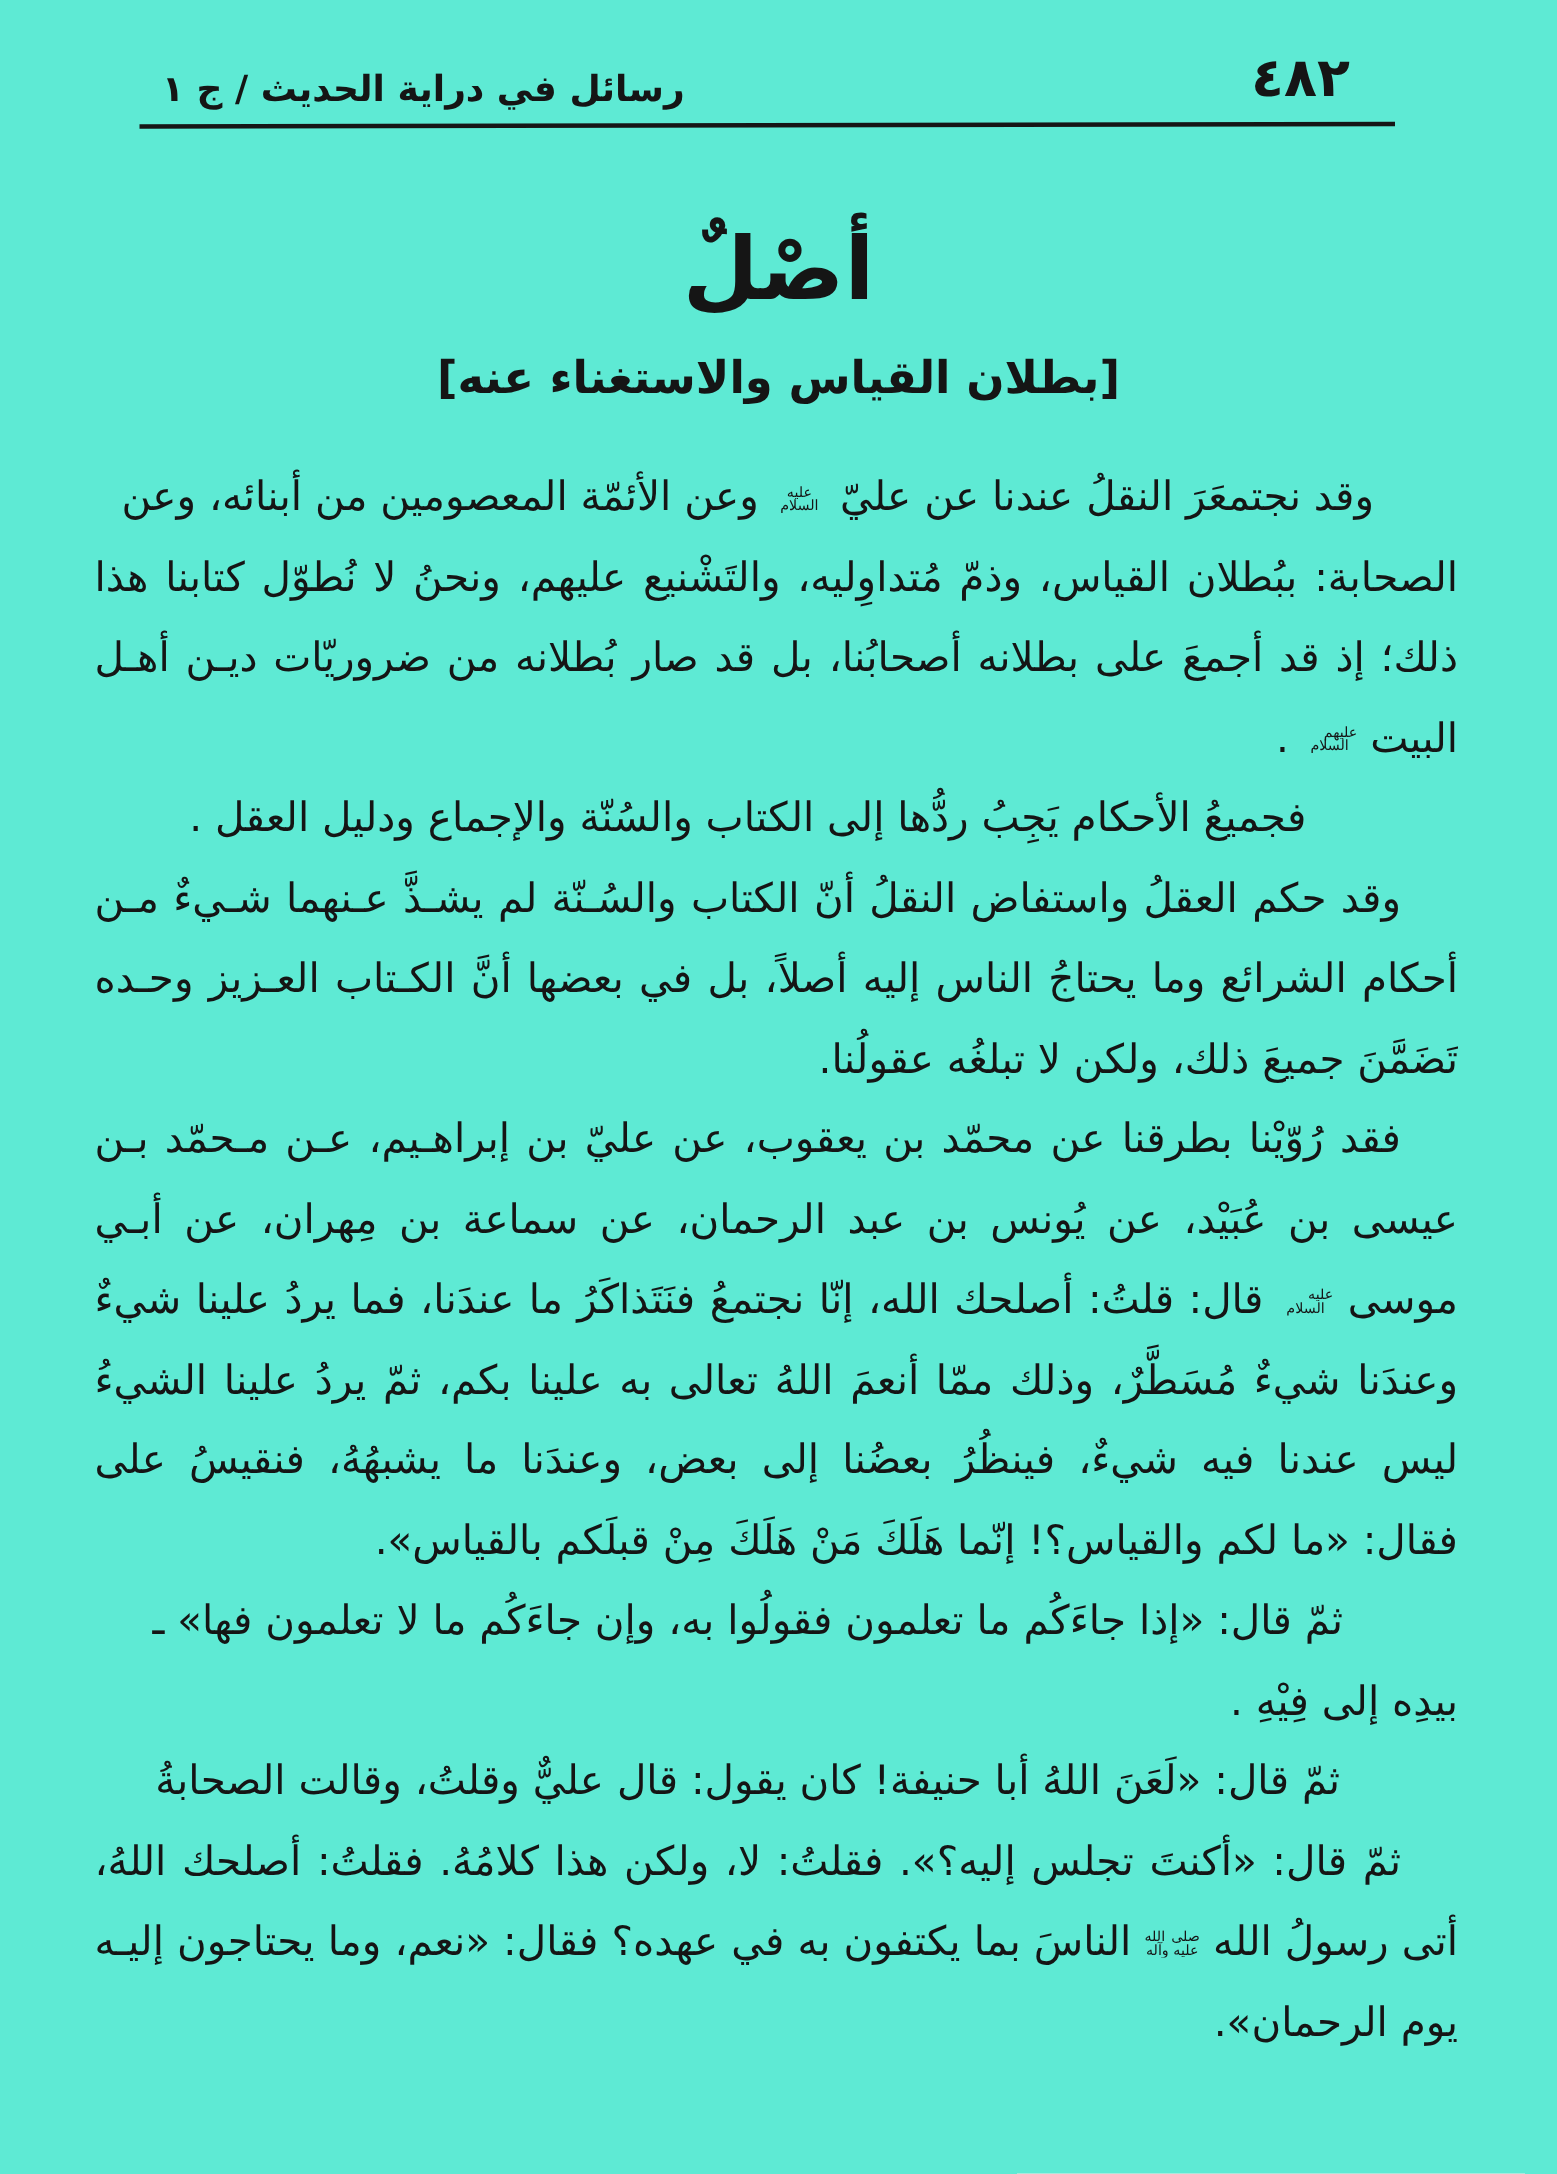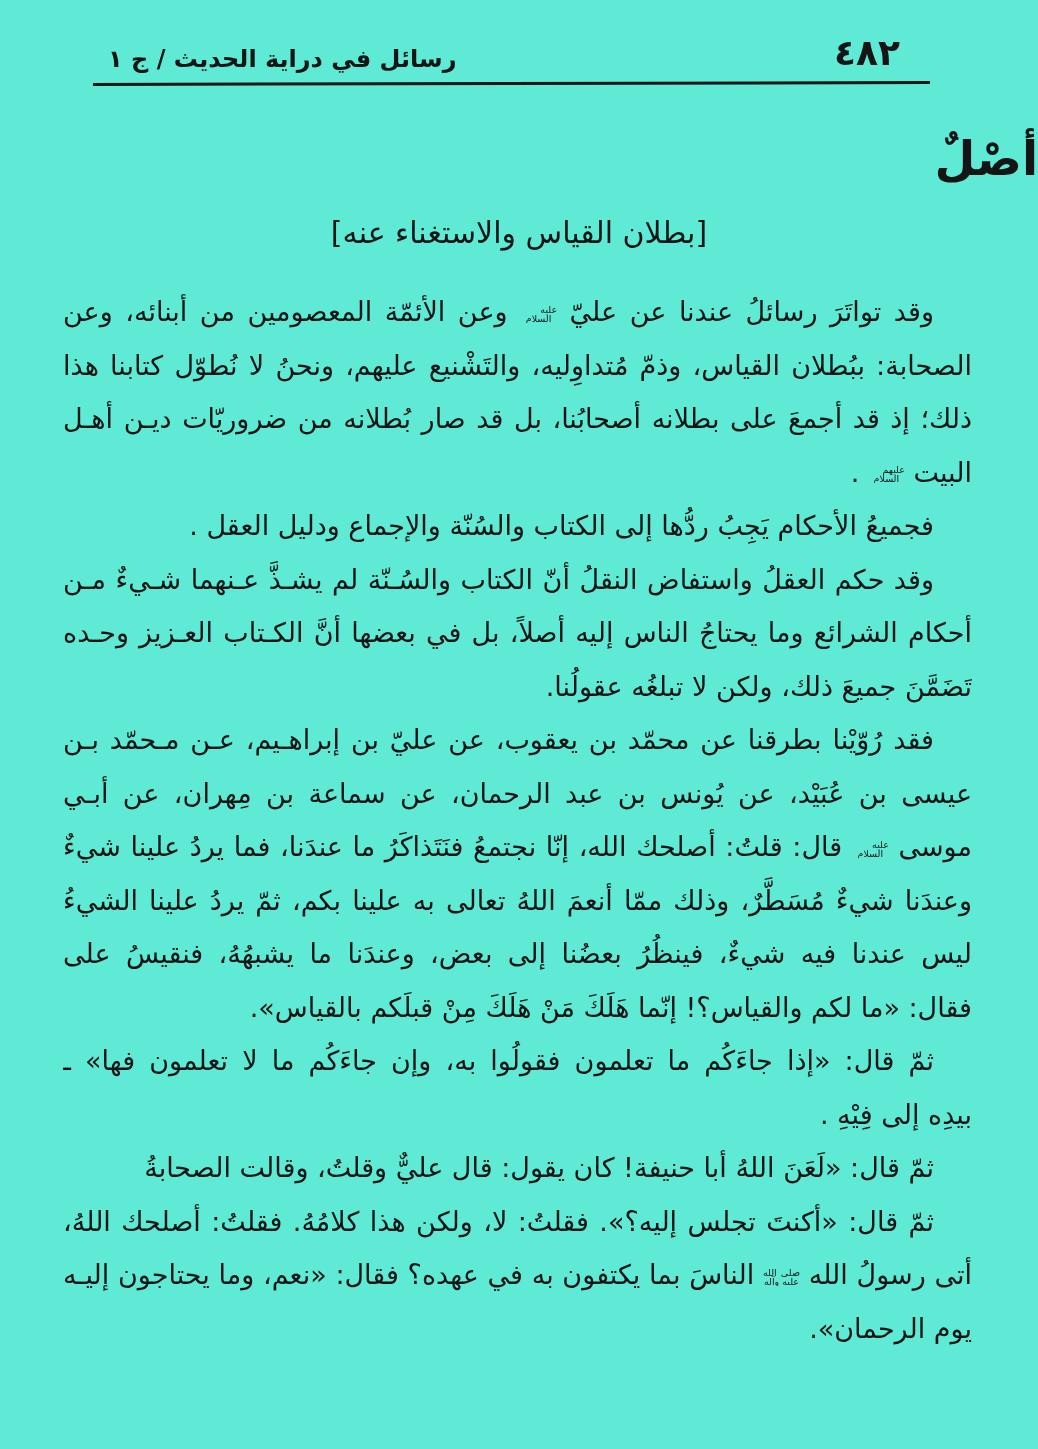--- a/index.html
+++ b/index.html
@@ -39,50 +39,52 @@
     font-weight: 700;
   }
   .header-rule {
     height: 3px;
     background: #161616;
     margin: 9px 108px 0 93px;
     transform: rotate(-0.12deg);
   }
   
   .section-title {
-    margin-top: 44px;
-    font-size: 47px;
+    margin-top: 64px;
+    text-align: center;
+    font-size: 58px;
     font-weight: 700;
     line-height: 60px;
   }
   .section-subtitle {
     margin-top: 22px;
     text-align: center;
     font-size: 30px;
-    font-weight: 400;
+    font-weight: 700;
     line-height: 44px;
   }
   
   .body-text {
     margin: 30px 66px 0 63px;
     font-size: 27px;
   }
   .line {
     height: 53.5px;
     line-height: 53.5px;
     overflow: hidden;
     text-align: right;
     white-space: normal;
   }
   .line.justify {
     text-align: justify;
     text-align-last: justify;
   }
   .line.indent {
     text-indent: 38px;
+    text-align: center;
   }
   
   .honorific {
     display: inline-block;
     width: 37px;
     font-size: 9.5px;
     font-weight: 400;
     line-height: 9px;
     text-align-last: center;
     text-indent: 0;
@@ -102,21 +104,21 @@
     <span class="page-number">٤٨٢</span>
   </div>
 
   <div class="header-rule"></div>
 
   <div class="section-title">أصْلٌ</div>
 
   <div class="section-subtitle">[بطلان القياس والاستغناء عنه]</div>
 
   <div class="body-text">
-      <div class="line justify indent"><span>وقد تواتَرَ رسائلُ عندنا عن عليّ </span><span class="honorific">عليه السلام</span><span> وعن الأئمّة المعصومين من أبنائه، وعن كُبَراء</span></div>
+      <div class="line justify indent"><span>وقد نجتمعَرَ النقلُ عندنا عن عليّ </span><span class="honorific">عليه السلام</span><span> وعن الأئمّة المعصومين من أبنائه، وعن كُبَراء</span></div>
       <div class="line justify"><span>الصحابة: ببُطلان القياس، وذمّ مُتداوِليه، والتَشْنيع عليهم، ونحنُ لا نُطوّل كتابنا هذا بنقل</span></div>
       <div class="line justify"><span>ذلك؛ إذ قد أجمعَ على بطلانه أصحابُنا، بل قد صار بُطلانه من ضروريّات ديـن أهـل</span></div>
       <div class="line"><span>البيت </span><span class="honorific">عليهم السلام</span><span> .</span></div>
       <div class="line indent"><span>فجميعُ الأحكام يَجِبُ ردُّها إلى الكتاب والسُنّة والإجماع ودليل العقل .</span></div>
       <div class="line justify indent"><span>وقد حكم العقلُ واستفاض النقلُ أنّ الكتاب والسُـنّة لم يشـذَّ عـنهما شـيءٌ مـن</span></div>
       <div class="line justify"><span>أحكام الشرائع وما يحتاجُ الناس إليه أصلاً، بل في بعضها أنَّ الكـتاب العـزيز وحـده</span></div>
       <div class="line"><span>تَضَمَّنَ جميعَ ذلك، ولكن لا تبلغُه عقولُنا.</span></div>
       <div class="line justify indent"><span>فقد رُوّيْنا بطرقنا عن محمّد بن يعقوب، عن عليّ بن إبراهـيم، عـن مـحمّد بـن</span></div>
       <div class="line justify"><span>عيسى بن عُبَيْد، عن يُونس بن عبد الرحمان، عن سماعة بن مِهران، عن أبـي الحسـن</span></div>
       <div class="line justify"><span>موسى </span><span class="honorific">عليه السلام</span><span> قال: قلتُ: أصلحك الله، إنّا نجتمعُ فنَتَذاكَرُ ما عندَنا، فما يردُ علينا شيءٌ إلاّ</span></div>

